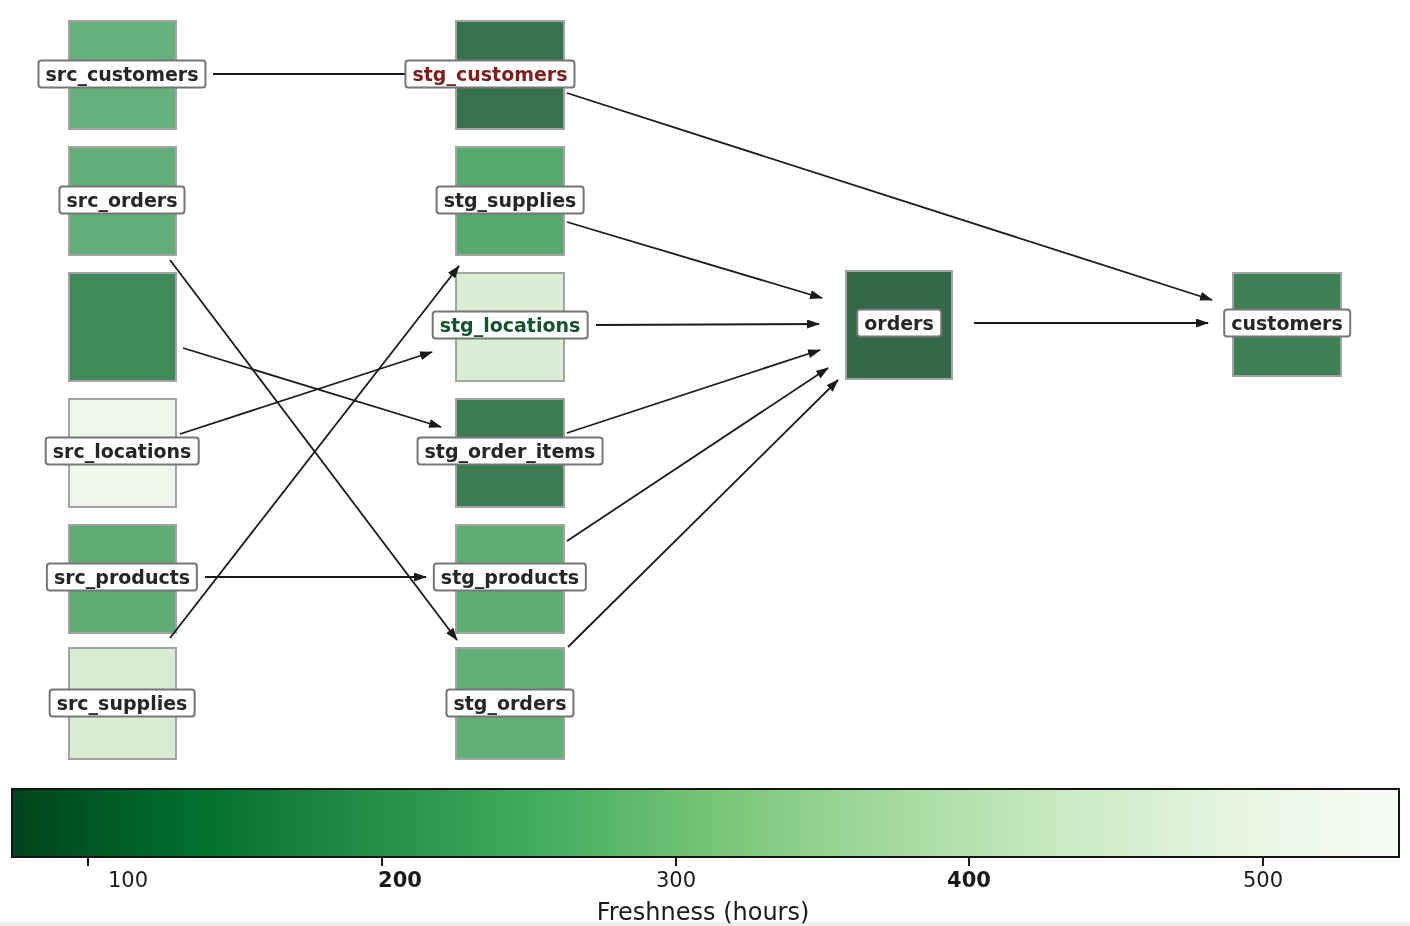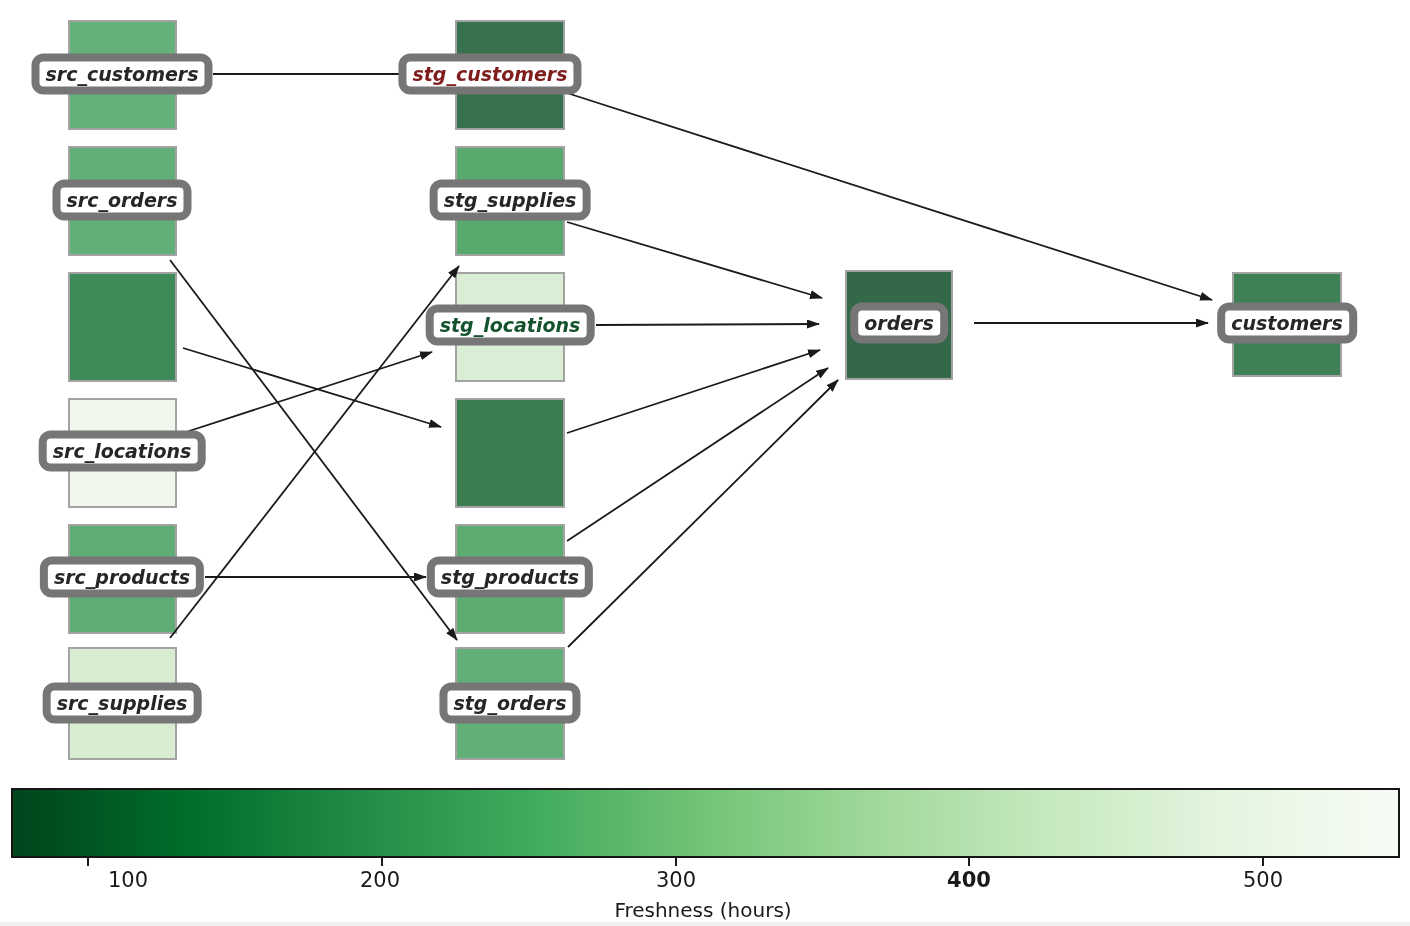--- a/index.html
+++ b/index.html
@@ -4,26 +4,26 @@
 <style>
   html,body{margin:0;padding:0;background:#ffffff;}
   body{font-family:"DejaVu Sans","Liberation Sans",sans-serif;}
   .canvas{position:relative;width:1410px;height:926px;background:#ffffff;overflow:hidden;}
   .nodes-layer,.labels-layer{position:absolute;left:0;top:0;width:100%;height:100%;}
   .nodes-layer{z-index:1;}
   svg.edges{position:absolute;left:0;top:0;z-index:5;}
   .labels-layer{z-index:10;pointer-events:none;}
   .node{position:absolute;box-sizing:border-box;border:2px solid #a3a3a3;}
   .node-label{position:absolute;transform:translate(-50%,-50%);background:#ffffff;
-    border:8px solid #84cc16;border-radius:12px;padding:0 6px;white-space:nowrap;
-    font-weight:bold;font-size:19px;line-height:25px;color:#262626;font-style:italic;}
+    border:2px solid #84cc16;border-radius:4px;padding:0 6px;white-space:nowrap;
+    font-weight:bold;font-size:19px;line-height:25px;color:#262626;}
   .colorbar{position:absolute;box-sizing:border-box;border:2px solid #151515;z-index:2;}
   .cb-tick{position:absolute;width:2px;height:8px;background:#1a1a1a;transform:translateX(-50%);z-index:2;}
   .cb-ticklabel{position:absolute;transform:translateX(-50%);font-size:21px;color:#1a1a1a;z-index:2;}
-  .cb-axislabel{position:absolute;transform:translateX(-50%);font-size:20px;color:#1a1a1a;z-index:2;}
+  .cb-axislabel{position:absolute;transform:translateX(-50%);font-size:24px;color:#1a1a1a;z-index:2;}
   .bottom-strip{position:absolute;left:0;bottom:0;width:100%;height:4px;background:#f0f0f0;z-index:0;}
 </style>
 </head>
 <body>
 
 <div class="canvas">
   <div class="nodes-layer" id="nodes-layer">
       <div class="node" style="left: 68px; top: 20px; width: 109px; height: 110px; background: rgb(101, 176, 123); border-color: rgb(163, 163, 163);"></div>
       <div class="node" style="left: 68px; top: 146px; width: 109px; height: 110px; background: rgb(98, 174, 120); border-color: rgb(163, 163, 163);"></div>
       <div class="node" style="left: 68px; top: 272px; width: 109px; height: 110px; background: rgb(62, 138, 88); border-color: rgb(163, 163, 163);"></div>
@@ -65,34 +65,35 @@
 
   <div class="labels-layer" id="labels-layer">
       <div class="node-label" style="left: 122px; top: 74px; background: rgb(255, 255, 255); border-color: rgb(118, 118, 118); color: rgb(38, 38, 38);">src_customers</div>
       <div class="node-label" style="left: 122px; top: 200px; background: rgb(255, 255, 255); border-color: rgb(118, 118, 118); color: rgb(38, 38, 38);">src_orders</div>
       <div class="node-label" style="left: 122px; top: 451px; background: rgb(255, 255, 255); border-color: rgb(118, 118, 118); color: rgb(38, 38, 38);">src_locations</div>
       <div class="node-label" style="left: 122px; top: 577px; background: rgb(255, 255, 255); border-color: rgb(118, 118, 118); color: rgb(38, 38, 38);">src_products</div>
       <div class="node-label" style="left: 122px; top: 703px; background: rgb(255, 255, 255); border-color: rgb(118, 118, 118); color: rgb(38, 38, 38);">src_supplies</div>
       <div class="node-label" style="left: 490px; top: 74px; background: rgb(255, 255, 255); border-color: rgb(118, 118, 118); color: #7f1d1d;">stg_customers</div>
       <div class="node-label" style="left: 510px; top: 200px; background: rgb(255, 255, 255); border-color: rgb(118, 118, 118); color: rgb(38, 38, 38);">stg_supplies</div>
       <div class="node-label" style="left: 510px; top: 325px; background: rgb(255, 255, 255); border-color: rgb(118, 118, 118); color: #14532d;">stg_locations</div>
+      <div class="node-label" style="left: 510px; top: 451px; background: rgb(255, 255, 255); border-color: rgb(118, 118, 118); color: rgb(38, 38, 38);">stg_order_items</div>
       <div class="node-label" style="left: 510px; top: 577px; background: rgb(255, 255, 255); border-color: rgb(118, 118, 118); color: rgb(38, 38, 38);">stg_products</div>
       <div class="node-label" style="left: 510px; top: 703px; background: rgb(255, 255, 255); border-color: rgb(118, 118, 118); color: rgb(38, 38, 38);">stg_orders</div>
       <div class="node-label" style="left: 899px; top: 323px; background: rgb(255, 255, 255); border-color: rgb(118, 118, 118); color: rgb(38, 38, 38);">orders</div>
       <div class="node-label" style="left: 1287px; top: 323px; background: rgb(255, 255, 255); border-color: rgb(118, 118, 118); color: rgb(38, 38, 38);">customers</div>
     </div>
 
   <div class="colorbar" id="colorbar" style="left: 11px; top: 788px; width: 1389px; height: 70px; background: linear-gradient(to right, rgb(0, 68, 27), rgb(0, 109, 44), rgb(35, 139, 69), rgb(65, 171, 93), rgb(116, 196, 118), rgb(161, 217, 155), rgb(199, 233, 192), rgb(229, 245, 224), rgb(247, 252, 245));"></div>
   <div id="colorbar-axis"></div>
   <div class="cb-axislabel" id="cb-axislabel" style="left: 703px; top: 898px;">Freshness (hours)</div>
 
   <div class="bottom-strip"></div>
 <div class="cb-tick" style="left: 88px; top: 858px;"></div>
     <div class="cb-ticklabel" style="left: 88px; top: 868px; margin-left: 40px;">100</div>
     <div class="cb-tick" style="left: 382px; top: 858px;"></div>
-    <div class="cb-ticklabel" style="left: 380px; top: 868px;">200</div>
+    <div class="cb-ticklabel" style="left: 400px; top: 868px; font-weight: bold;">200</div>
     <div class="cb-tick" style="left: 676px; top: 858px;"></div>
     <div class="cb-ticklabel" style="left: 676px; top: 868px;">300</div>
     <div class="cb-tick" style="left: 969px; top: 858px;"></div>
     <div class="cb-ticklabel" style="left: 969px; top: 868px; font-weight: bold;">400</div>
     <div class="cb-tick" style="left: 1263px; top: 858px;"></div>
     <div class="cb-ticklabel" style="left: 1263px; top: 868px;">500</div>
   </div>
 
 </body></html>

